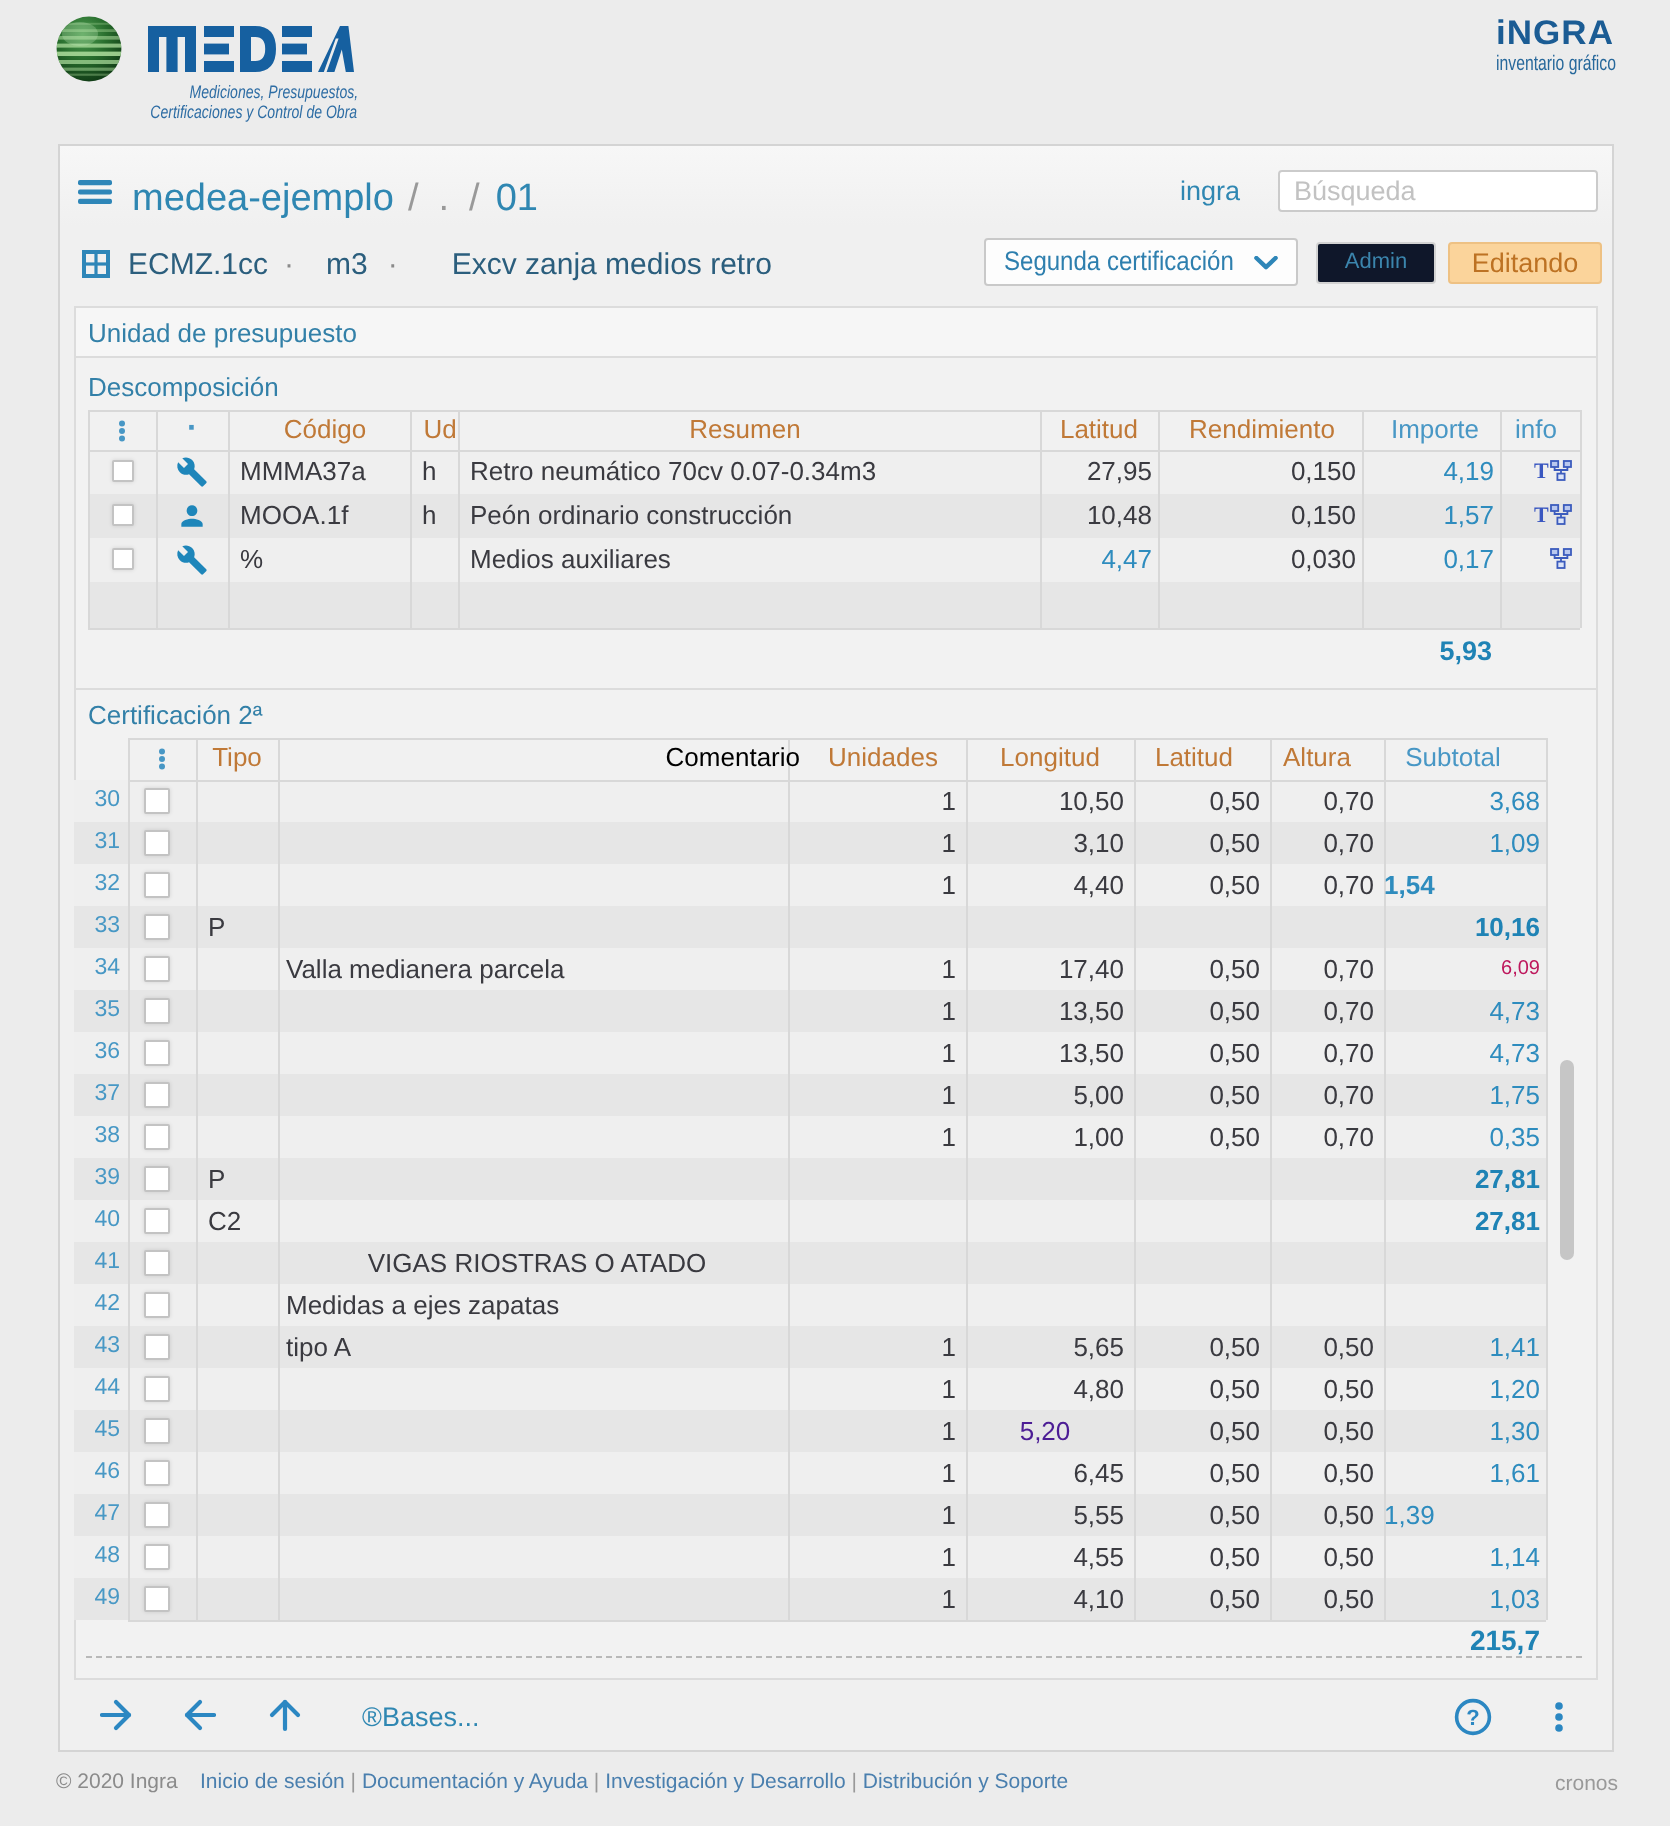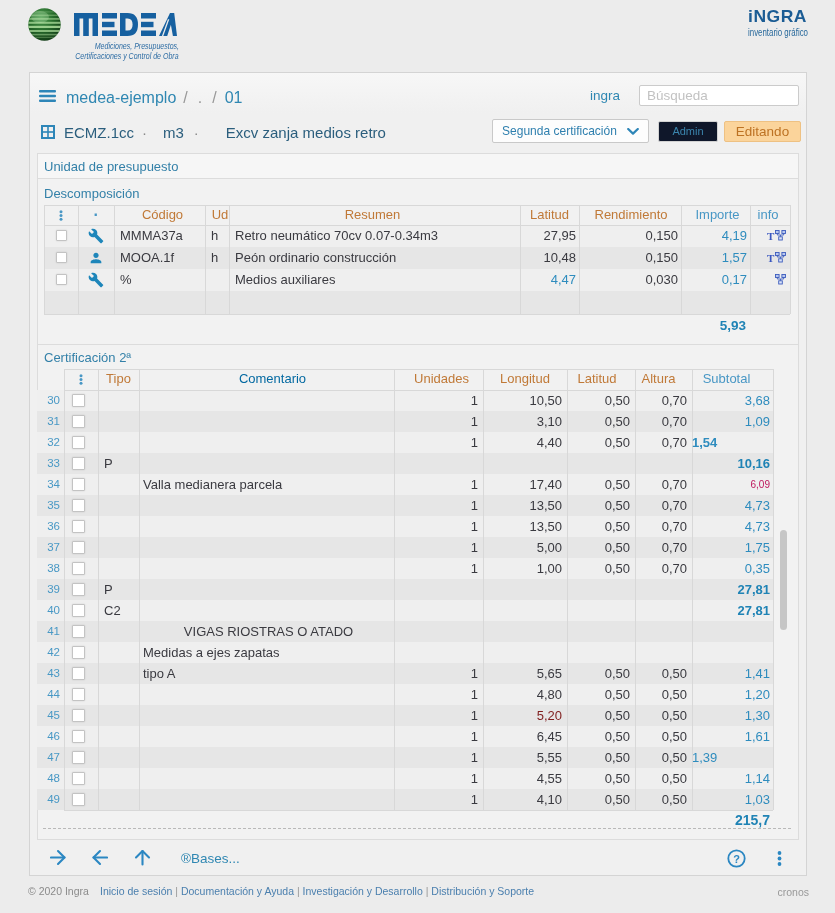--- a/index.html
+++ b/index.html
@@ -45,21 +45,21 @@
 <div class="a" style="right:656px;top:41px;white-space:nowrap;font-size:9px;font-style:italic;color:#2e6da4;transform:scaleX(0.78);transform-origin:100% 0">Mediciones, Presupuestos,</div>
 <div class="a" style="right:656px;top:51px;white-space:nowrap;font-size:9px;font-style:italic;color:#2e6da4;transform:scaleX(0.78);transform-origin:100% 0">Certificaciones y Control de Obra</div>
 <div class="a" style="left:748px;top:6.5px;width:64px;font-size:17px;font-weight:bold;color:#1b5c94;letter-spacing:0.5px;transform:scaleX(1.03);transform-origin:0 0">iNGRA</div>
 <div class="a" style="left:748px;top:25.5px;font-size:10.5px;color:#27689b;white-space:nowrap;transform:scaleX(0.75);transform-origin:0 0">inventario gráfico</div>
 <div class="a" style="left:29px;top:72px;width:778px;height:804px;background:linear-gradient(#f7f7f7,#f0f0f0 40px,#f0f0f0);border:1px solid #d4d4d4"></div>
 <svg class="a" style="left:39px;top:90px" width="17" height="12" viewBox="0 0 17 12" fill="#2e86b8">
     <rect x="0" y="0" width="17" height="2.6" rx="1"></rect>
     <rect x="0" y="4.7" width="17" height="2.6" rx="1"></rect>
     <rect x="0" y="9.4" width="17" height="2.6" rx="1"></rect>
   </svg>
-<div class="a" style="left:66px;top:89px;font-size:16px;color:#2f87b2;white-space:nowrap">medea-ejemplo<span style="color:#999"><span style="margin-left:7px">/</span><span style="margin-left:10px">.</span><span style="margin-left:10px">/</span></span><span style="margin-left:8px">01</span></div>
+<div class="a" style="left:66px;top:89px;font-size:19px;color:#2f87b2;white-space:nowrap">medea-ejemplo<span style="color:#999"><span style="margin-left:7px">/</span><span style="margin-left:10px">.</span><span style="margin-left:10px">/</span></span><span style="margin-left:8px">01</span></div>
 <div class="a" style="left:560px;top:88px;width:60px;text-align:right;font-size:13.5px;color:#2f87b2">ingra</div>
 <div class="a" style="left:639px;top:85px;width:160px;height:21px;background:#fff;border:1px solid #cbcbcb;border-radius:2px;font-size:13.5px;color:#c2c2c2;line-height:19px;padding-left:7px">Búsqueda</div>
 <svg class="a" style="left:41px;top:125px" width="14" height="14" viewBox="0 0 14 14">
     <g stroke="#2e86b8" fill="none">
       <rect x="1" y="1" width="12" height="12" stroke-width="2"></rect>
       <line x1="7" y1="1" x2="7" y2="13" stroke-width="1.6"></line>
       <line x1="1" y1="7" x2="13" y2="7" stroke-width="1.6"></line>
     </g>
   </svg>
 <div class="a" style="left:64px;top:123.5px;font-size:15px;color:#2b5e7d;white-space:nowrap">ECMZ.1cc<span style="color:#8a8a8a;margin-left:8px;margin-right:16px">·</span>m3<span style="color:#8a8a8a;margin-left:10px;margin-right:27px">·</span>Excv zanja medios retro</div>
@@ -195,21 +195,21 @@
 <div class="a" style="left:773px;top:368.5px;width:1px;height:441.0px;background:#d8d8d8"></div>
 <div class="a" style="left:64px;top:368.5px;width:709px;height:1px;background:#d8d8d8"></div>
 <div class="a" style="left:64px;top:389.5px;width:709px;height:1px;background:#d8d8d8"></div>
 <div class="a" style="left:64px;top:809.5px;width:709px;height:1px;background:#d8d8d8"></div>
 <svg class="a" style="left:79.0px;top:373.5px" width="4" height="11" viewBox="0 0 4 11" fill="#4897c5">
     <circle cx="2" cy="1.7" r="1.5"></circle>
     <circle cx="2" cy="5.5" r="1.5"></circle>
     <circle cx="2" cy="9.3" r="1.5"></circle>
   </svg>
 <div class="a" style="left:98px;top:372.0px;width:41px;height:14px;line-height:14px;font-size:13px;color:#c07937;font-weight:normal;text-align:center">Tipo</div>
-<div class="a" style="left:145px;top:372.0px;width:255px;height:14px;line-height:14px;font-size:13px;color:#0369a1;font-weight:normal;text-align:center">Comentario</div>
+<div class="a" style="left:145px;top:372.0px;width:255px;height:14px;line-height:14px;font-size:13px;color:#000000;font-weight:normal;text-align:right">Comentario</div>
 <div class="a" style="left:397px;top:372.0px;width:89px;height:14px;line-height:14px;font-size:13px;color:#c07937;font-weight:normal;text-align:center">Unidades</div>
 <div class="a" style="left:483px;top:372.0px;width:84px;height:14px;line-height:14px;font-size:13px;color:#c07937;font-weight:normal;text-align:center">Longitud</div>
 <div class="a" style="left:563px;top:372.0px;width:68px;height:14px;line-height:14px;font-size:13px;color:#c07937;font-weight:normal;text-align:center">Latitud</div>
 <div class="a" style="left:630px;top:372.0px;width:57px;height:14px;line-height:14px;font-size:13px;color:#c07937;font-weight:normal;text-align:center">Altura</div>
 <div class="a" style="left:686px;top:372.0px;width:81px;height:14px;line-height:14px;font-size:13px;color:#4897c5;font-weight:normal;text-align:center">Subtotal</div>
 <div class="a" style="left:37px;top:389.5px;width:23px;height:21px;line-height:21px;font-size:11.5px;color:#4898c5;text-align:right">30</div>
 <div class="a" style="left:72px;top:393.5px;width:13px;height:13px;background:#fff;border:1px solid #c3c3c3;border-radius:1px;box-shadow:0 0 2px rgba(0,0,0,.12)"></div>
 <div class="a" style="left:394px;top:389.5px;width:84px;height:21px;line-height:21px;font-size:13px;color:#3a3a40;font-weight:normal;text-align:right;white-space:nowrap;overflow:hidden">1</div>
 <div class="a" style="left:483px;top:389.5px;width:79px;height:21px;line-height:21px;font-size:13px;color:#3a3a40;font-weight:normal;text-align:right;white-space:nowrap;overflow:hidden">10,50</div>
 <div class="a" style="left:567px;top:389.5px;width:63px;height:21px;line-height:21px;font-size:13px;color:#3a3a40;font-weight:normal;text-align:right;white-space:nowrap;overflow:hidden">0,50</div>
@@ -294,21 +294,21 @@
 <div class="a" style="left:37px;top:683.5px;width:23px;height:21px;line-height:21px;font-size:11.5px;color:#4898c5;text-align:right">44</div>
 <div class="a" style="left:72px;top:687.5px;width:13px;height:13px;background:#fff;border:1px solid #c3c3c3;border-radius:1px;box-shadow:0 0 2px rgba(0,0,0,.12)"></div>
 <div class="a" style="left:394px;top:683.5px;width:84px;height:21px;line-height:21px;font-size:13px;color:#3a3a40;font-weight:normal;text-align:right;white-space:nowrap;overflow:hidden">1</div>
 <div class="a" style="left:483px;top:683.5px;width:79px;height:21px;line-height:21px;font-size:13px;color:#3a3a40;font-weight:normal;text-align:right;white-space:nowrap;overflow:hidden">4,80</div>
 <div class="a" style="left:567px;top:683.5px;width:63px;height:21px;line-height:21px;font-size:13px;color:#3a3a40;font-weight:normal;text-align:right;white-space:nowrap;overflow:hidden">0,50</div>
 <div class="a" style="left:635px;top:683.5px;width:52px;height:21px;line-height:21px;font-size:13px;color:#3a3a40;font-weight:normal;text-align:right;white-space:nowrap;overflow:hidden">0,50</div>
 <div class="a" style="left:692px;top:683.5px;width:78px;height:21px;line-height:21px;font-size:13px;color:#2e8cbe;font-weight:normal;text-align:right;white-space:nowrap;overflow:hidden">1,20</div>
 <div class="a" style="left:37px;top:704.5px;width:23px;height:21px;line-height:21px;font-size:11.5px;color:#4898c5;text-align:right">45</div>
 <div class="a" style="left:72px;top:708.5px;width:13px;height:13px;background:#fff;border:1px solid #c3c3c3;border-radius:1px;box-shadow:0 0 2px rgba(0,0,0,.12)"></div>
 <div class="a" style="left:394px;top:704.5px;width:84px;height:21px;line-height:21px;font-size:13px;color:#3a3a40;font-weight:normal;text-align:right;white-space:nowrap;overflow:hidden">1</div>
-<div class="a" style="left:483px;top:704.5px;width:79px;height:21px;line-height:21px;font-size:13px;color:#7f1d1d;font-weight:normal;text-align:right;white-space:nowrap;overflow:hidden">5,20</div>
+<div class="a" style="left:483px;top:704.5px;width:79px;height:21px;line-height:21px;font-size:13px;color:#4c1d95;font-weight:normal;text-align:center;white-space:nowrap;overflow:hidden">5,20</div>
 <div class="a" style="left:567px;top:704.5px;width:63px;height:21px;line-height:21px;font-size:13px;color:#3a3a40;font-weight:normal;text-align:right;white-space:nowrap;overflow:hidden">0,50</div>
 <div class="a" style="left:635px;top:704.5px;width:52px;height:21px;line-height:21px;font-size:13px;color:#3a3a40;font-weight:normal;text-align:right;white-space:nowrap;overflow:hidden">0,50</div>
 <div class="a" style="left:692px;top:704.5px;width:78px;height:21px;line-height:21px;font-size:13px;color:#2e8cbe;font-weight:normal;text-align:right;white-space:nowrap;overflow:hidden">1,30</div>
 <div class="a" style="left:37px;top:725.5px;width:23px;height:21px;line-height:21px;font-size:11.5px;color:#4898c5;text-align:right">46</div>
 <div class="a" style="left:72px;top:729.5px;width:13px;height:13px;background:#fff;border:1px solid #c3c3c3;border-radius:1px;box-shadow:0 0 2px rgba(0,0,0,.12)"></div>
 <div class="a" style="left:394px;top:725.5px;width:84px;height:21px;line-height:21px;font-size:13px;color:#3a3a40;font-weight:normal;text-align:right;white-space:nowrap;overflow:hidden">1</div>
 <div class="a" style="left:483px;top:725.5px;width:79px;height:21px;line-height:21px;font-size:13px;color:#3a3a40;font-weight:normal;text-align:right;white-space:nowrap;overflow:hidden">6,45</div>
 <div class="a" style="left:567px;top:725.5px;width:63px;height:21px;line-height:21px;font-size:13px;color:#3a3a40;font-weight:normal;text-align:right;white-space:nowrap;overflow:hidden">0,50</div>
 <div class="a" style="left:635px;top:725.5px;width:52px;height:21px;line-height:21px;font-size:13px;color:#3a3a40;font-weight:normal;text-align:right;white-space:nowrap;overflow:hidden">0,50</div>
 <div class="a" style="left:692px;top:725.5px;width:78px;height:21px;line-height:21px;font-size:13px;color:#2e8cbe;font-weight:normal;text-align:right;white-space:nowrap;overflow:hidden">1,61</div>

